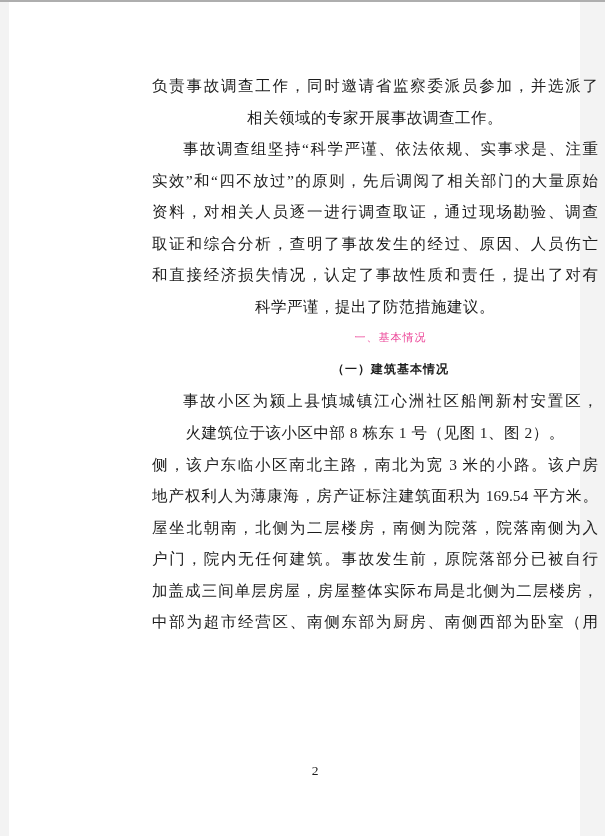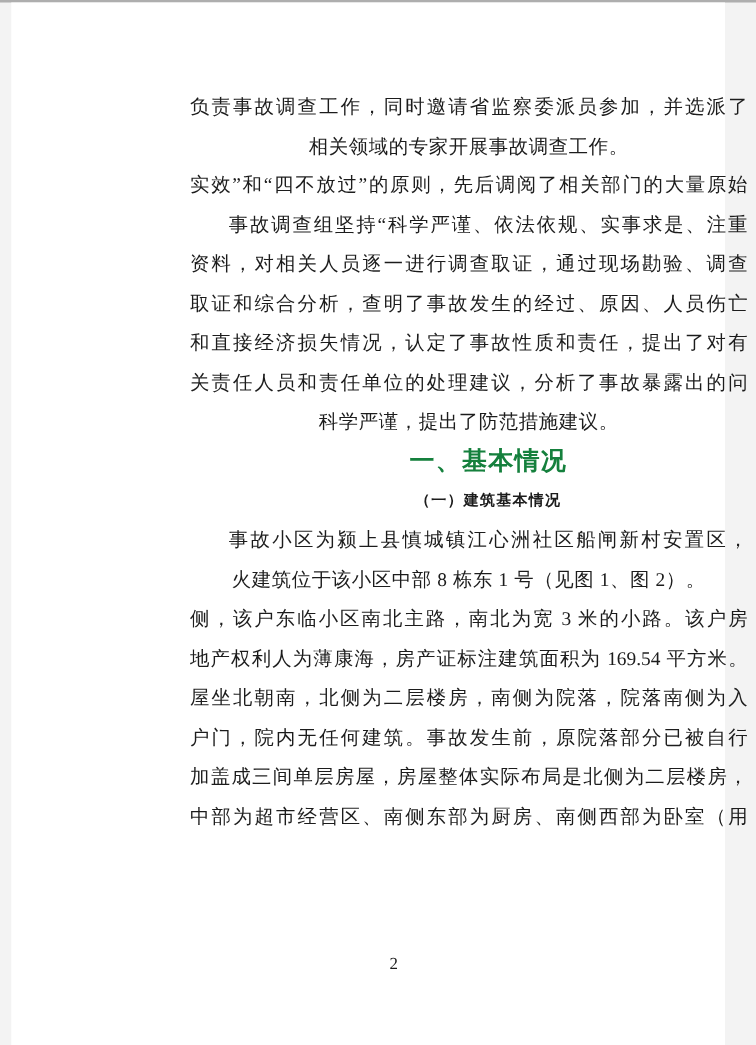--- a/index.html
+++ b/index.html
@@ -49,23 +49,23 @@
   .line.justify {
     text-align: justify;
     text-align-last: justify;
     letter-spacing: 0;
   }
   .line.indent {
     padding-left: 31px;
   }
   .line.heading {
     font-family: "Liberation Sans", "DejaVu Sans", sans-serif;
-    font-weight: bold;
-    font-size: 20px;
-    color: #15803d;
+    font-weight: normal;
+    font-size: 11px;
+    color: #ec4899;
     letter-spacing: 1px;
   }
   .line.subheading {
     font-size: 12px;
     letter-spacing: 1px;
     font-weight: bold;
   }
   .pagenum {
     position: absolute;
     left: 83px;
@@ -80,26 +80,25 @@
 </style>
 </head>
 <body>
 
 <div class="canvas">
   <div class="page">
     <div class="content" id="content">
 
     <div class="line justify">负责事故调查工作，同时邀请省监察委派员参加，并选派了</div>
         <div class="line">相关领域的专家开展事故调查工作。</div>
+        <div class="line indent justify">事故调查组坚持“科学严谨、依法依规、实事求是、注重</div>
         <div class="line justify">实效”和“四不放过”的原则，先后调阅了相关部门的大量原始</div>
-        <div class="line indent justify">事故调查组坚持“科学严谨、依法依规、实事求是、注重</div>
         <div class="line justify">资料，对相关人员逐一进行调查取证，通过现场勘验、调查</div>
         <div class="line justify">取证和综合分析，查明了事故发生的经过、原因、人员伤亡</div>
         <div class="line justify">和直接经济损失情况，认定了事故性质和责任，提出了对有</div>
-        <div class="line justify">关责任人员和责任单位的处理建议，分析了事故暴露出的问</div>
         <div class="line">科学严谨，提出了防范措施建议。</div>
         <div class="line heading indent">一、基本情况</div>
         <div class="line subheading indent">（一）建筑基本情况</div>
         <div class="line indent justify">事故小区为颍上县慎城镇江心洲社区船闸新村安置区，</div>
         <div class="line">火建筑位于该小区中部 8 栋东 1 号（见图 1、图 2）。</div>
         <div class="line justify">侧，该户东临小区南北主路，南北为宽 3 米的小路。该户房</div>
         <div class="line justify">地产权利人为薄康海，房产证标注建筑面积为 169.54 平方米。</div>
         <div class="line justify">屋坐北朝南，北侧为二层楼房，南侧为院落，院落南侧为入</div>
         <div class="line justify">户门，院内无任何建筑。事故发生前，原院落部分已被自行</div>
         <div class="line justify">加盖成三间单层房屋，房屋整体实际布局是北侧为二层楼房，</div>

